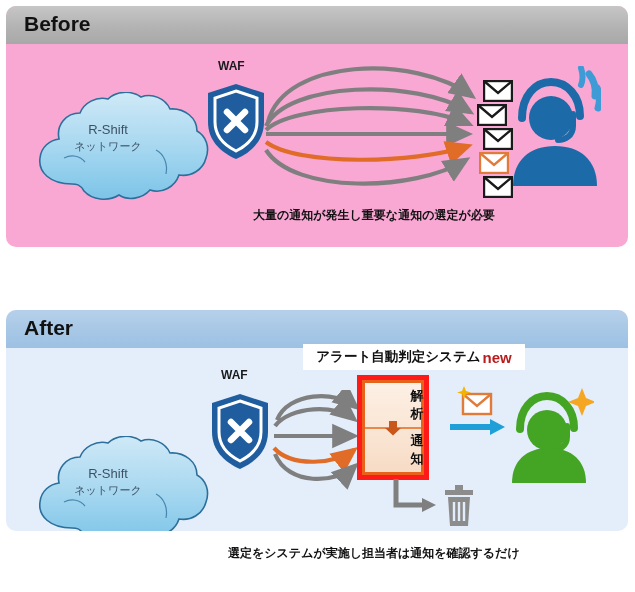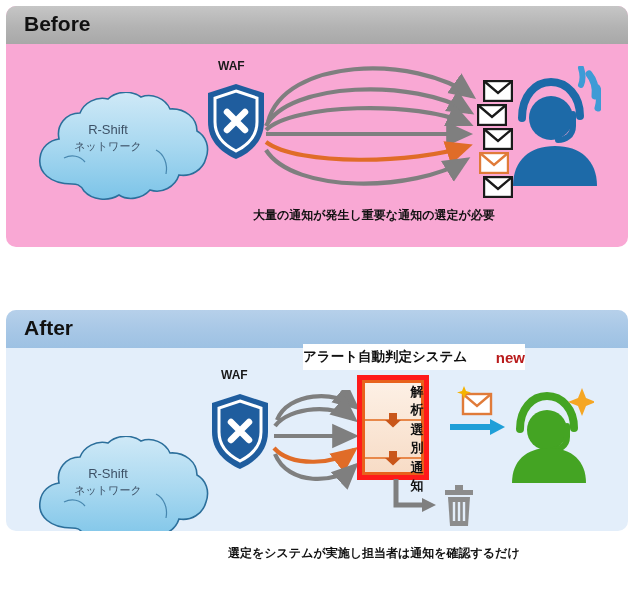--- a/index.html
+++ b/index.html
@@ -22,21 +22,21 @@
   .cloud-label .l2{font-size:11px;}
 
   
   .waf-label{position:absolute;font-size:12px;font-weight:bold;color:#1a1a1a;}
 
   
   .caption{position:absolute;font-size:12px;font-weight:bold;color:#111;white-space:nowrap;}
 
   
   #alert-title-box{position:absolute;left:303px;top:344px;width:222px;height:26px;
-                   background:#ffffff;display:flex;align-items:center;justify-content:space-between;}
+                   background:#ffffff;display:flex;align-items:center;justify-content:center;}
   #alert-title-box .jp{font-size:13.5px;font-weight:bold;color:#111;}
   #alert-title-box .new{font-size:15px;font-weight:bold;color:#b91c1c;margin-left:2px;
                         font-family:"Liberation Sans",sans-serif;}
 
   #system-box{position:absolute;left:357px;top:375px;width:72px;height:105px;
               background:#ff1a1a;padding:0;box-sizing:border-box;}
   #system-box-inner{position:absolute;left:5px;top:5px;right:5px;bottom:5px;
                     border:3px solid #e8621c;box-sizing:border-box;
                     background:linear-gradient(to bottom,#fdf0e5,#f7dcc6);
                     display:flex;flex-direction:column;}
@@ -199,26 +199,20 @@
 
 <div id="system-box">
   <div id="system-box-inner">
     <div class="proc-cell">
       <span>解析</span>
       <svg class="proc-arrow" viewBox="0 0 18 15">
         <path d="M5,0 L13,0 L13,7 L17,7 L9,14.5 L1,7 L5,7 Z" fill="#c9561a"></path>
       </svg>
     </div>
     <div class="proc-cell">
-      <span>選別</span>
-      <svg class="proc-arrow" viewBox="0 0 18 15">
-        <path d="M5,0 L13,0 L13,7 L17,7 L9,14.5 L1,7 L5,7 Z" fill="#c9561a"></path>
-      </svg>
-    </div>
-    <div class="proc-cell">
       <span>通知</span>
     </div>
   </div>
 </div>
 
 <svg class="abs" style="left:455px;top:385px;" width="38" height="32" viewBox="0 0 38 32">
   <rect x="8" y="9" width="28" height="20" fill="#fff" stroke="#e07b39" stroke-width="2.4"></rect>
   <path d="M8,9 L22,21 L36,9" fill="none" stroke="#e07b39" stroke-width="2.4"></path>
   <path d="M9,1 L11,6 L16,7.5 L11,9 L9,14 L7,9 L2,7.5 L7,6 Z" fill="#f5b301"></path>
 </svg>

